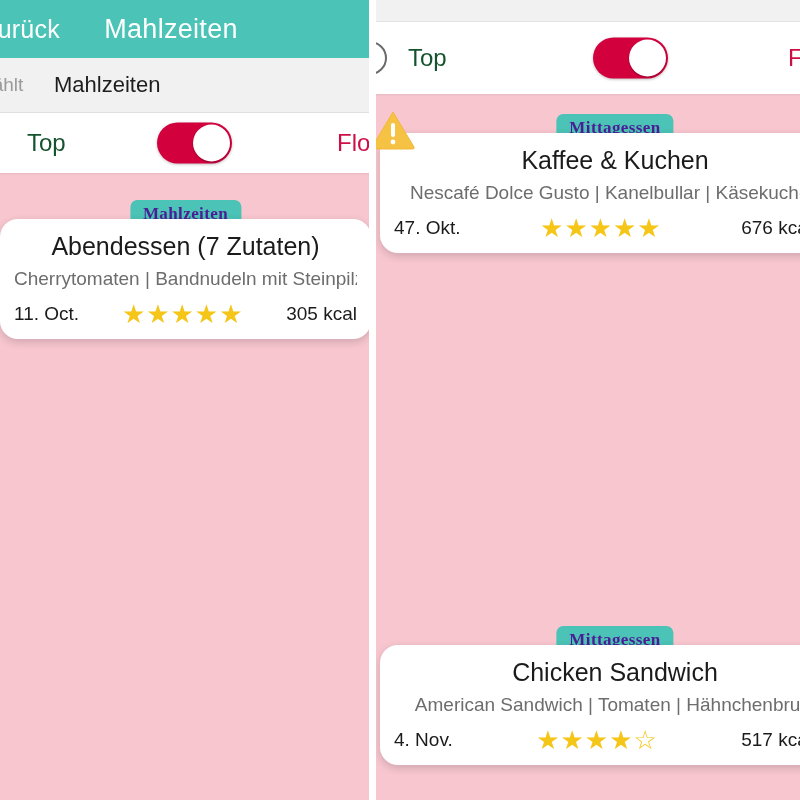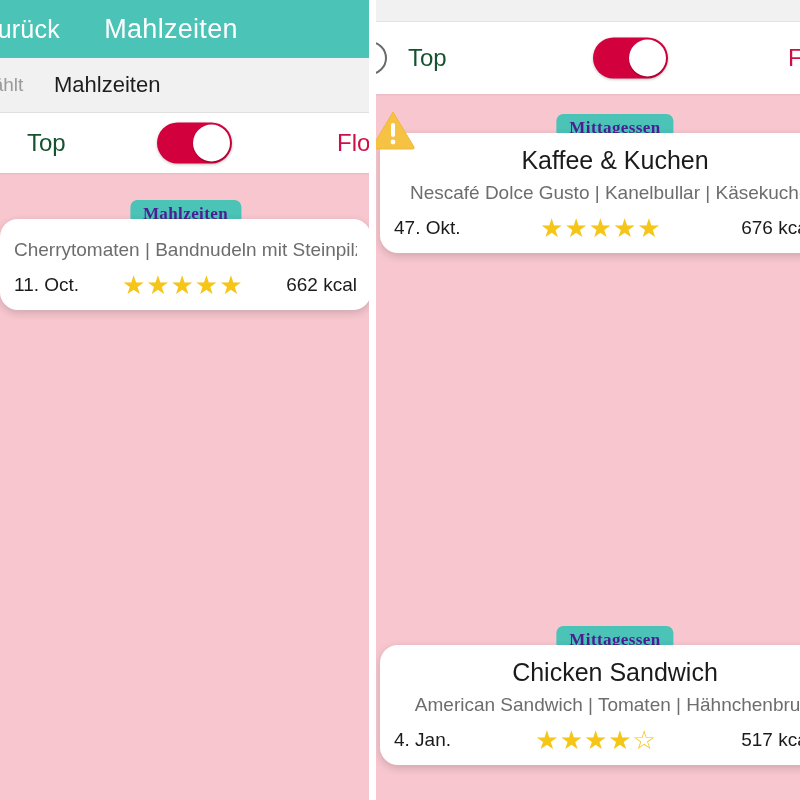--- a/index.html
+++ b/index.html
@@ -149,25 +149,26 @@
       </span>
       <span class="label-flop" style="left:366px;">Flop</span>
     </div>
 
     <div class="body-area">
       <div class="timeline" style="left:211px; top:0px;"></div>
 
       <div class="card-wrap" style="left:29px; top:27px; width:371px;">
         <span class="badge">Mahlzeiten</span>
         <div class="card" style="width:371px;">
+          <div class="card-title">Abendessen (7 Zutaten)</div>
           <div class="card-sub">Cherrytomaten | Bandnudeln mit Steinpilzen</div>
           <div class="card-meta">
             <span class="card-date">11. Oct.</span>
             <span class="stars">★★★★★</span>
-            <span class="card-kcal">662 kcal</span>
+            <span class="card-kcal">305 kcal</span>
           </div>
         </div>
       </div>
     </div>
   </div>
 
   <div id="divider"></div>
 
   <div class="panel" id="panel-right">
 
@@ -203,21 +204,21 @@
           </div>
         </div>
       </div>
 
       <div class="card-wrap" style="left:5px; top:532px; width:470px;">
         <span class="badge">Mittagessen</span>
         <div class="card" style="width:470px;">
           <div class="card-title">Chicken Sandwich</div>
           <div class="card-sub">American Sandwich | Tomaten | Hähnchenbrust</div>
           <div class="card-meta" style="width:418px;">
-            <span class="card-date">4. Jan.</span>
+            <span class="card-date">4. Nov.</span>
             <span class="stars">★★★★☆</span>
             <span class="card-kcal">517 kcal</span>
           </div>
         </div>
       </div>
     </div>
   </div>
 
 </div>
 

